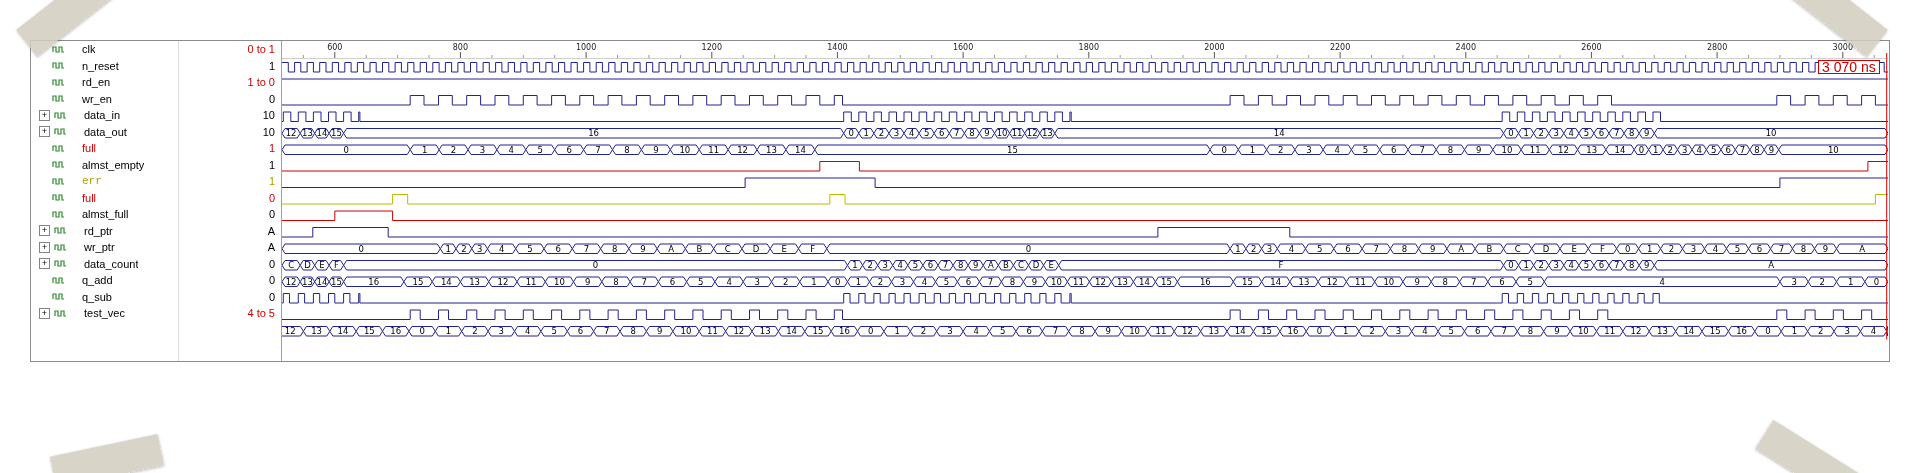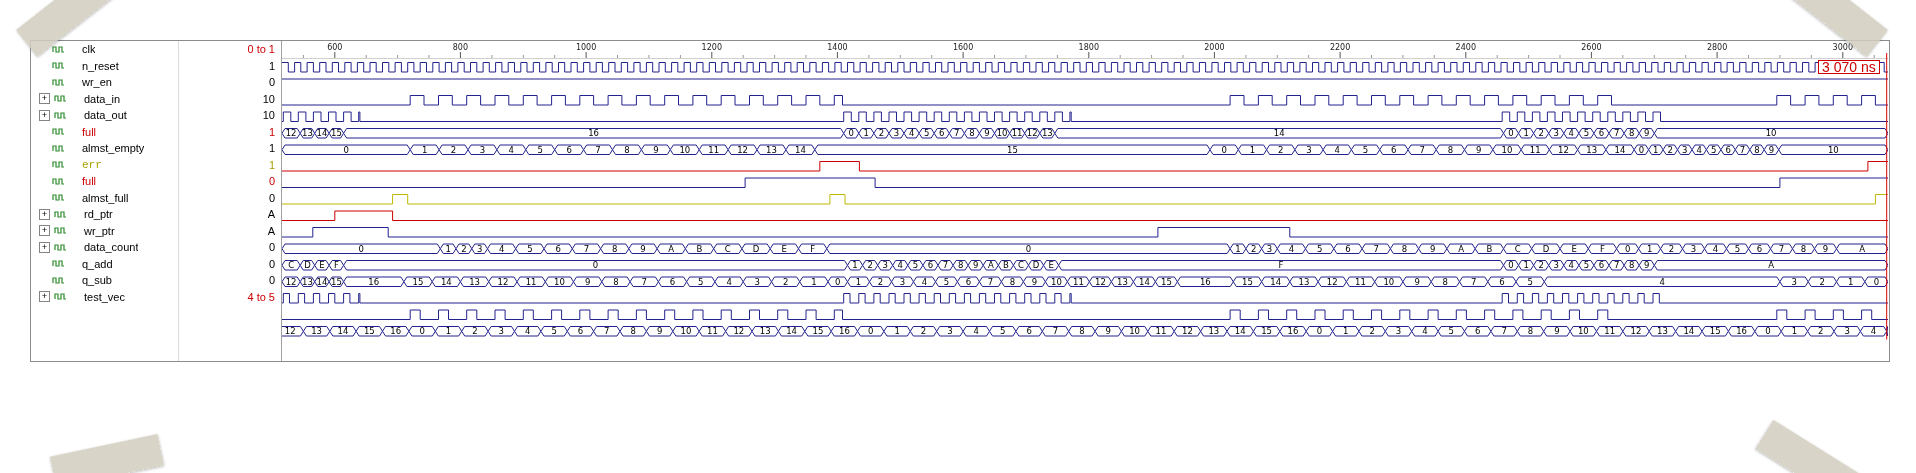--- a/index.html
+++ b/index.html
@@ -83,20 +83,30 @@
         </div>
         <div class="sig-row">
           <span class="expander"></span>
           <span class="sig-icon">
             <svg width="13" height="9" viewBox="0 0 13 9">
               <path d="M1 7 V2 H4 V7 H7 V2 H10 V7 H12" fill="none" stroke="#2e8b2e" stroke-width="1.2"></path>
             </svg>
           </span>
           <span class="sig-name">n_reset</span>
           <span class="sig-value">1</span>
+        </div>
+        <div class="sig-row">
+          <span class="expander"></span>
+          <span class="sig-icon">
+            <svg width="13" height="9" viewBox="0 0 13 9">
+              <path d="M1 7 V2 H4 V7 H7 V2 H10 V7 H12" fill="none" stroke="#2e8b2e" stroke-width="1.2"></path>
+            </svg>
+          </span>
+          <span class="sig-name">rd_en</span>
+          <span class="sig-value" style="color: rgb(204, 0, 0);">1 to 0</span>
         </div>
         <div class="sig-row">
           <span class="expander"></span>
           <span class="sig-icon">
             <svg width="13" height="9" viewBox="0 0 13 9">
               <path d="M1 7 V2 H4 V7 H7 V2 H10 V7 H12" fill="none" stroke="#2e8b2e" stroke-width="1.2"></path>
             </svg>
           </span>
           <span class="sig-name">wr_en</span>
           <span class="sig-value">0</span>

